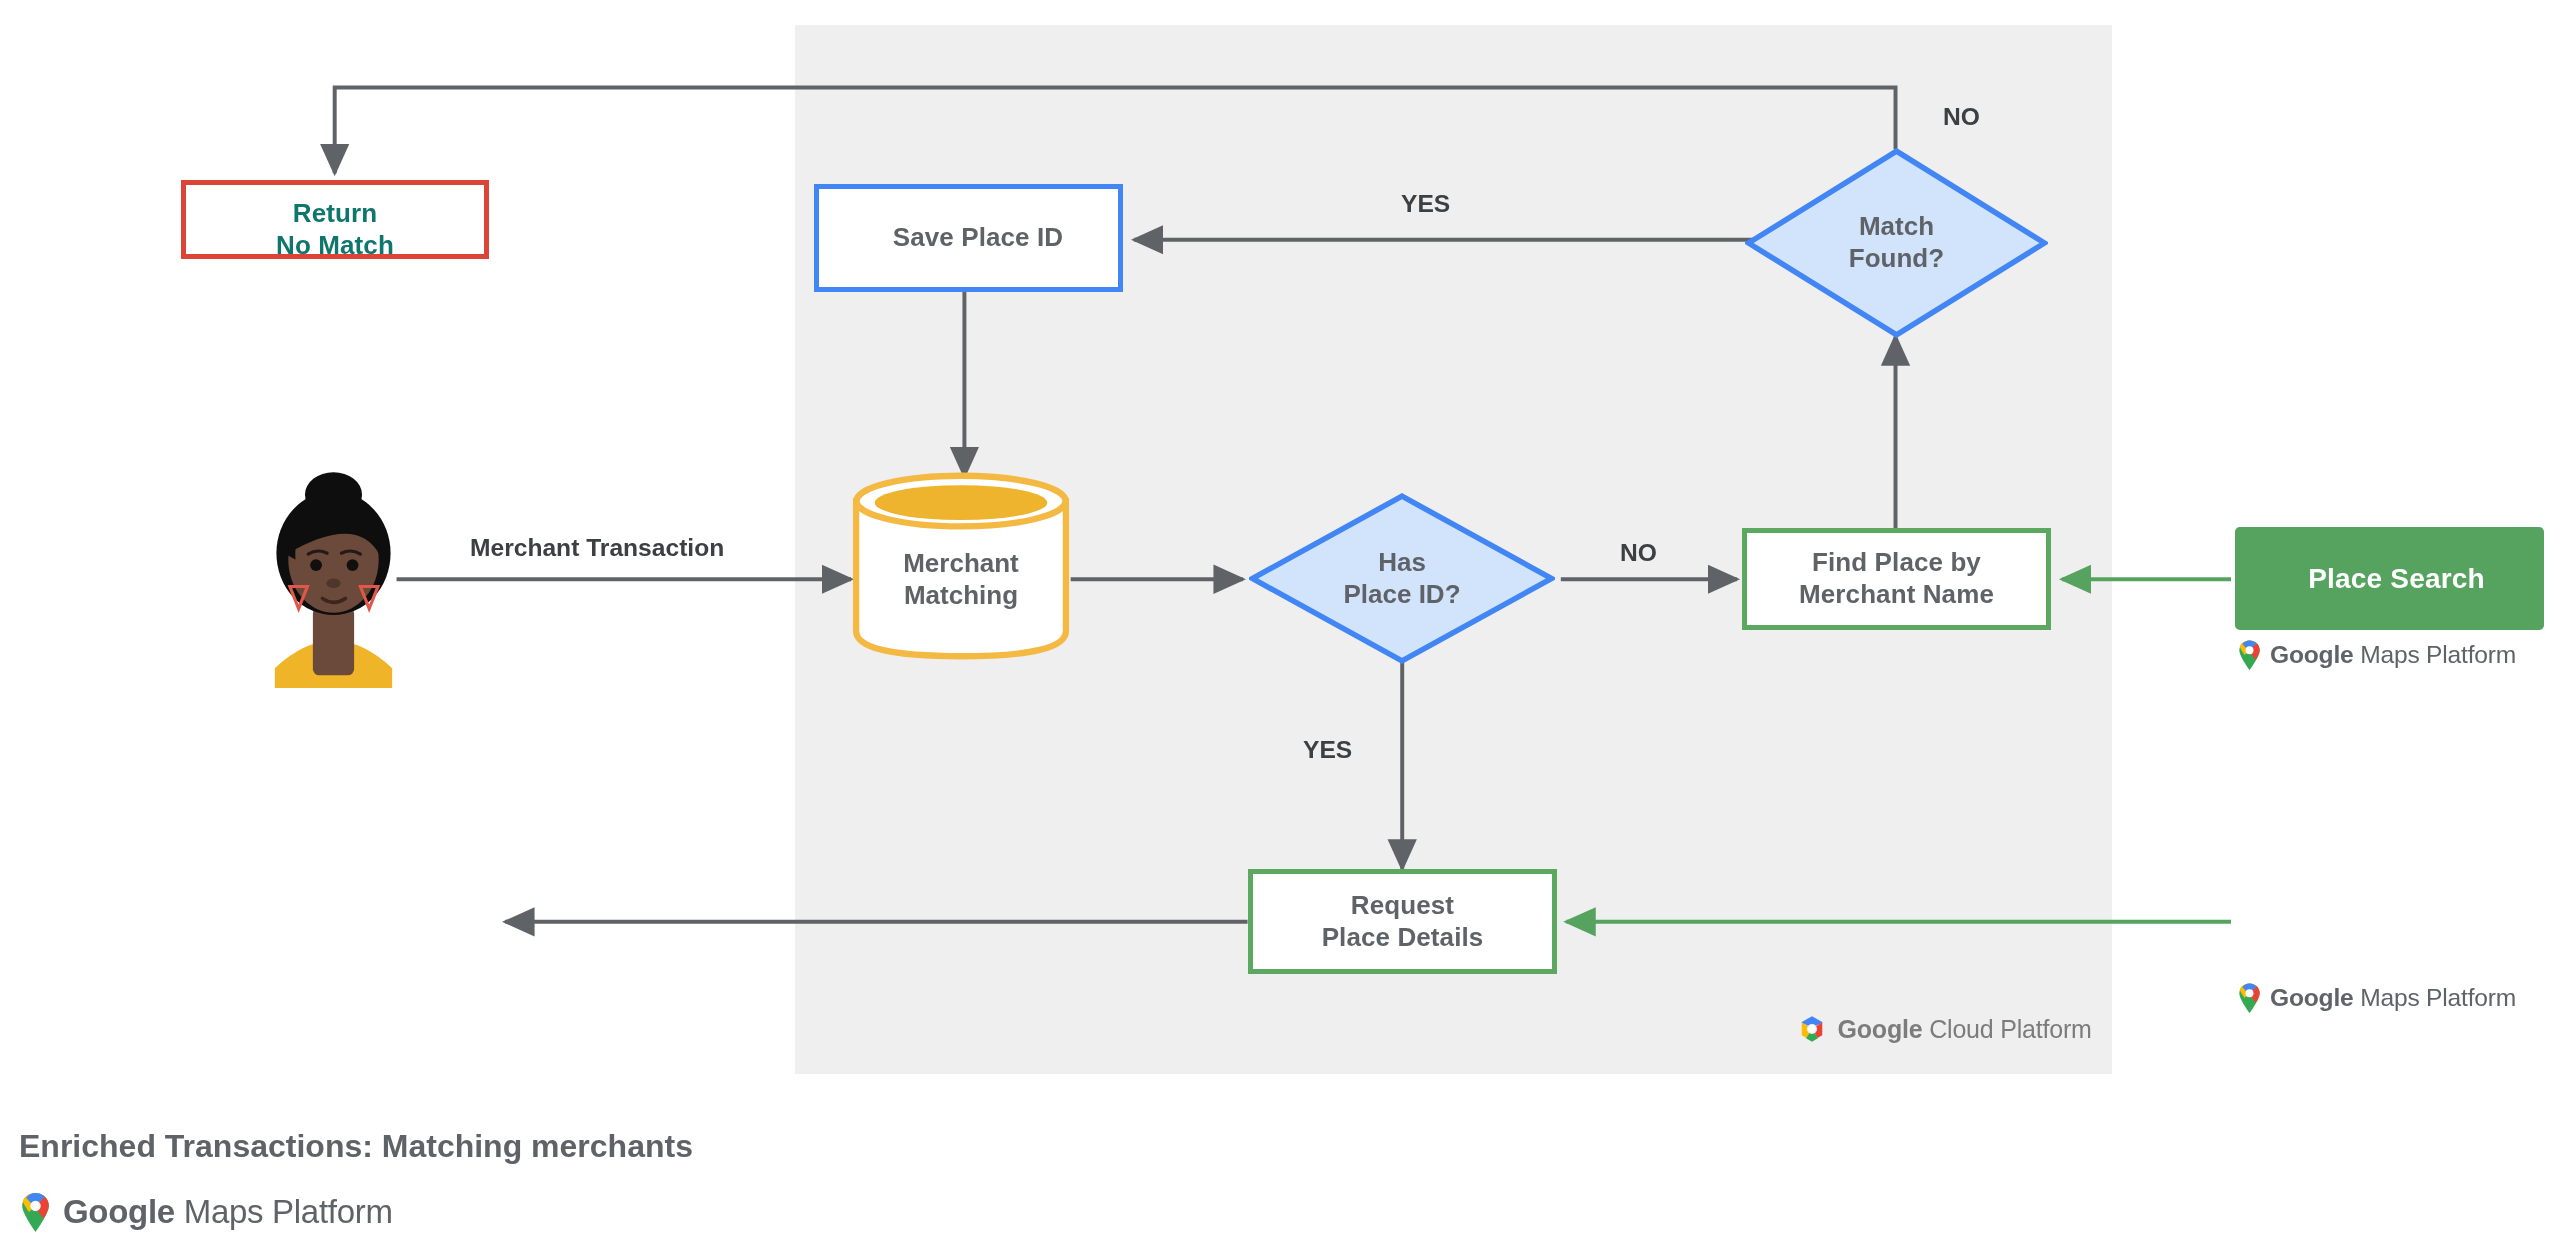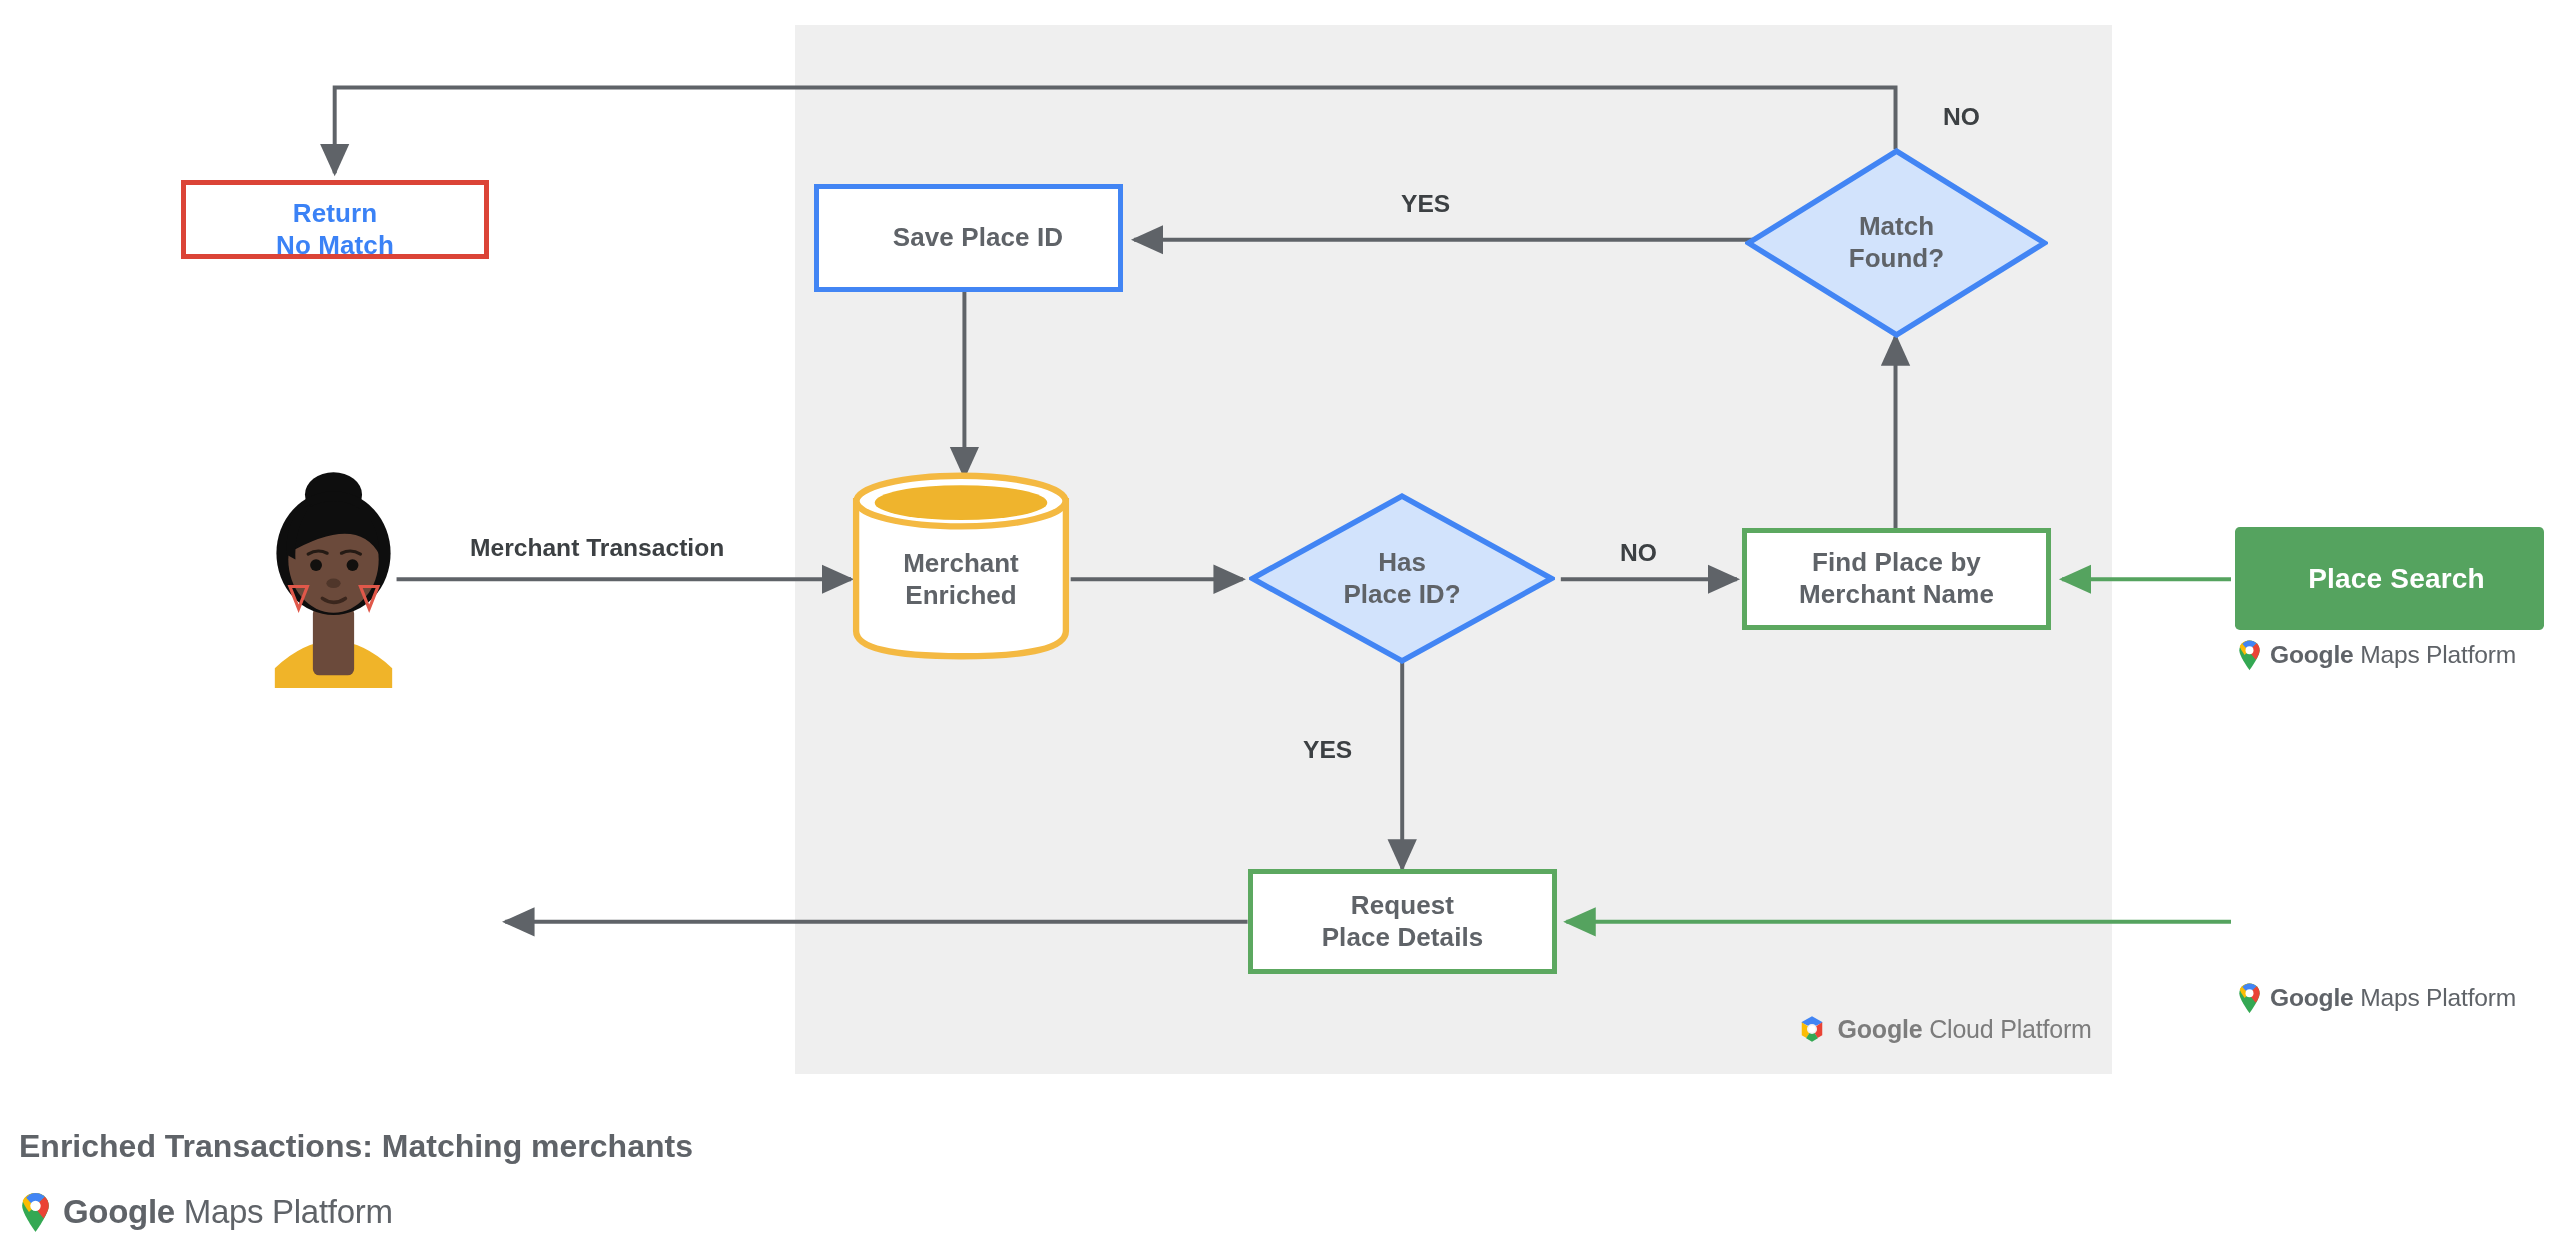--- a/index.html
+++ b/index.html
@@ -51,21 +51,21 @@
     font-weight: 700;
     letter-spacing: 0.1px;
   }
 
   .node.red    { border: 5.6px solid #DB4437; }
   .node.blue   { border: 5.6px solid #4285F4; padding-left: 19px; }
   .node.green  { border: 5.6px solid #5CA860; }
   .node.yellow { border: 5.6px solid #F4B942; }
 
   .node.red .lbl,
-  .node.yellow .lbl { color: #3b82f6; margin-top: 20px; }
+  .node.yellow .lbl { color: #0f766e; margin-top: 20px; }
 
   
   .api-box {
     position: absolute;
     box-sizing: border-box;
     background: #55A35F;
     border-radius: 4.8px;
     display: flex;
     align-items: center;
     justify-content: center;
@@ -297,21 +297,21 @@
   <div class="edge-label" style="left:1943px; top:103px;">NO</div>
   <div class="edge-label" style="left:1401px; top:190px;">YES</div>
 
   <div class="cyl" style="left:851px; top:471px; width:220px; height:190px;">
     <svg viewBox="0 0 277 240" width="220" height="190">
       <path d="M6 38 L6 202 Q6 234 138.5 234 Q271 234 271 202 L271 38 Z" fill="#ffffff" stroke="#F4B942" stroke-width="8"></path>
       <ellipse cx="138.5" cy="38" rx="132" ry="32" fill="#ffffff" stroke="#F4B942" stroke-width="8"></ellipse>
       <ellipse cx="138.5" cy="40" rx="109" ry="22" fill="#EFB42D"></ellipse>
     </svg>
     <span class="clbl">Merchant
-Enriched</span>
+Matching</span>
   </div>
   <div class="edge-label" style="left:470px; top:534px;">Merchant Transaction</div>
 
   <div class="diamond-wrap" style="left:1249px; top:493px; width:306px; height:171px;">
     <svg viewBox="0 0 386 216" width="306" height="171">
       <polygon points="193,4 382,108 193,212 4,108" fill="#D2E3FC" stroke="#4285F4" stroke-width="7"></polygon>
     </svg>
     <span class="dlbl">Has
 Place ID?</span>
   </div>

